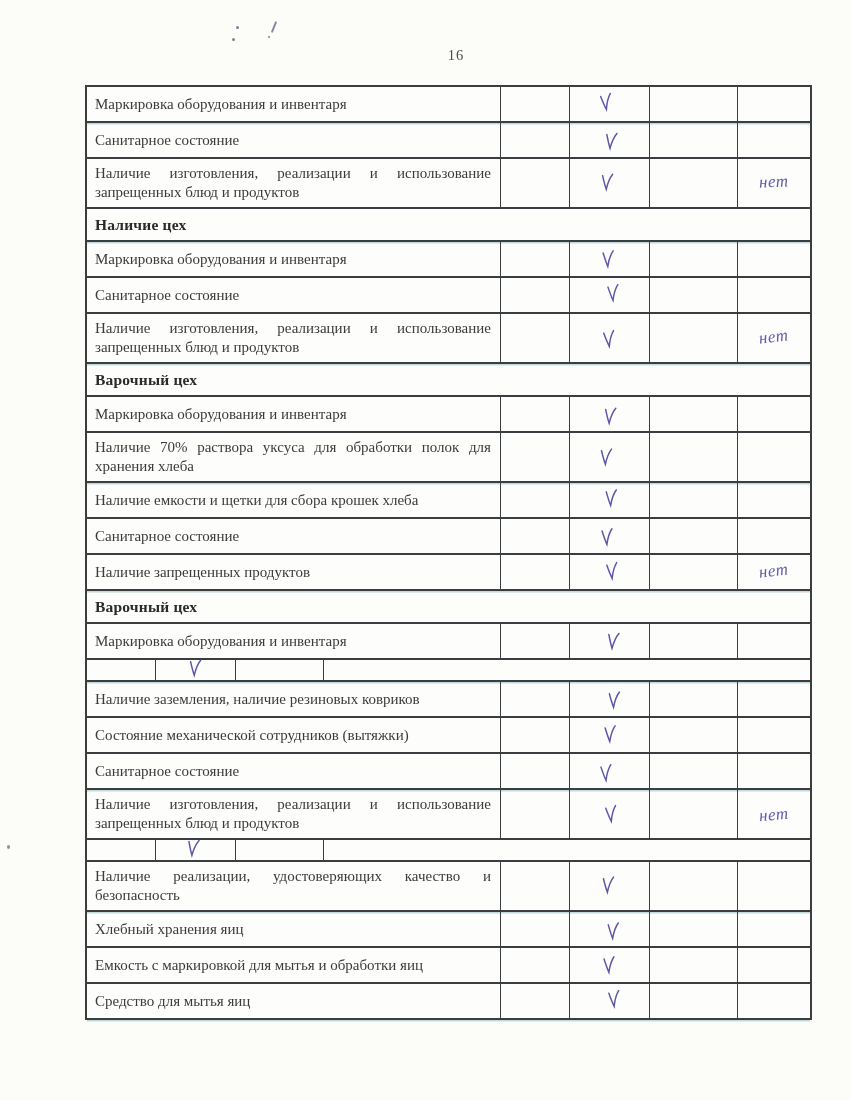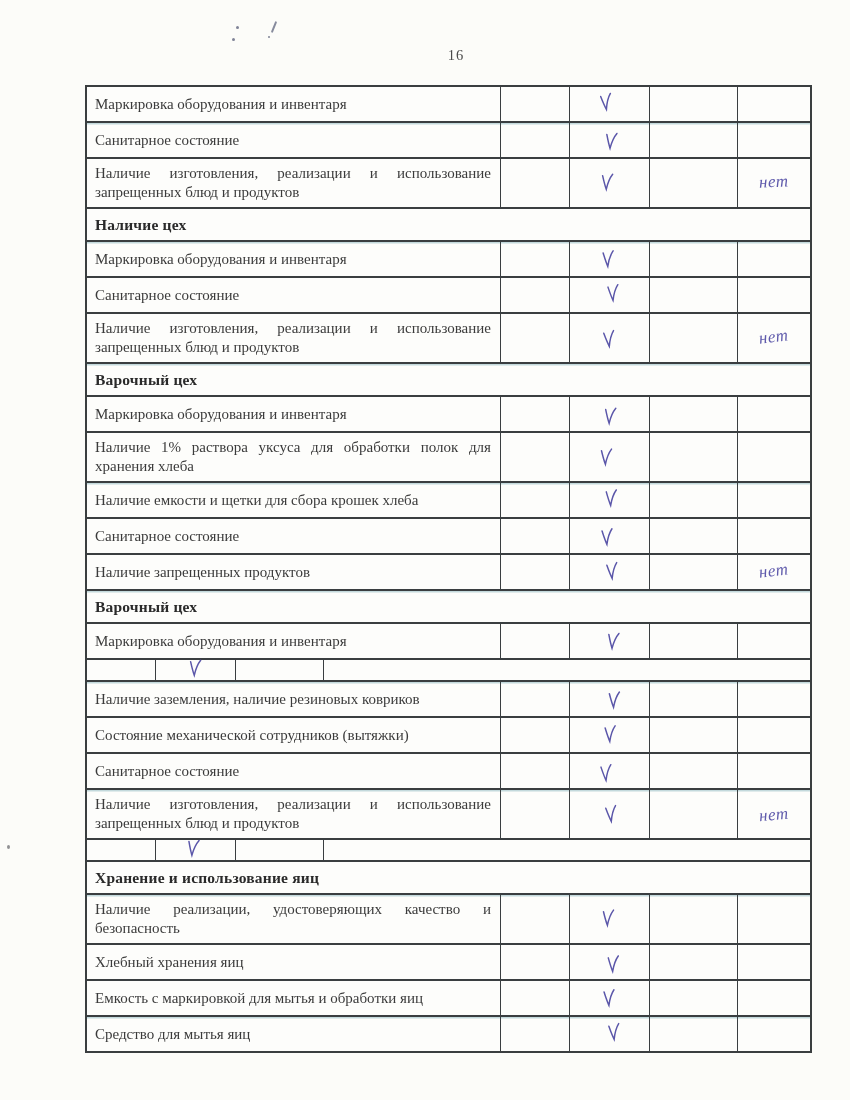--- a/index.html
+++ b/index.html
@@ -174,21 +174,21 @@
     <div class="cell c-check">
           <svg class="check" viewBox="0 0 16 22" width="14" height="20" style="transform: translate(0px, 2px) rotate(4deg);">
     <path d="M2.6,4 C4,9 6,15.5 7.6,19.4 C8.6,13.5 11,6 14,1.8"></path>
   </svg>
         </div>
     <div class="cell c-b"></div>
     <div class="cell c-note"></div>
   </div>
       <div class="row item">
     <div class="cell c-label">
-      <span class="label-text">Наличие 1% раствора уксуса для обработки полок для хранения хлеба</span>
+      <span class="label-text">Наличие 70% раствора уксуса для обработки полок для хранения хлеба</span>
     </div>
     <div class="cell c-a"></div>
     <div class="cell c-check">
           <svg class="check" viewBox="0 0 16 22" width="14" height="20" style="transform: translate(-4px, 0px) rotate(2deg);">
     <path d="M2.6,4 C4,9 6,15.5 7.6,19.4 C8.6,13.5 11,6 14,1.8"></path>
   </svg>
         </div>
     <div class="cell c-b"></div>
     <div class="cell c-note"></div>
   </div>
@@ -316,23 +316,20 @@
       <div class="row item">
     <div class="cell c-a"></div>
     <div class="cell c-check">
           <svg class="check" viewBox="0 0 16 22" width="14" height="20" style="transform: translate(-3px, -2px) rotate(6deg);">
     <path d="M2.6,4 C4,9 6,15.5 7.6,19.4 C8.6,13.5 11,6 14,1.8"></path>
   </svg>
         </div>
     <div class="cell c-b"></div>
     <div class="cell c-note"></div>
   </div>
-      <div class="row section">
-    <span class="section-label">Хранение и использование яиц</span>
-  </div>
       <div class="row item">
     <div class="cell c-label">
       <span class="label-text">Наличие реализации, удостоверяющих качество и безопасность</span>
     </div>
     <div class="cell c-a"></div>
     <div class="cell c-check">
           <svg class="check" viewBox="0 0 16 22" width="14" height="20" style="transform: translate(-2px, -1px) rotate(2deg);">
     <path d="M2.6,4 C4,9 6,15.5 7.6,19.4 C8.6,13.5 11,6 14,1.8"></path>
   </svg>
         </div>

